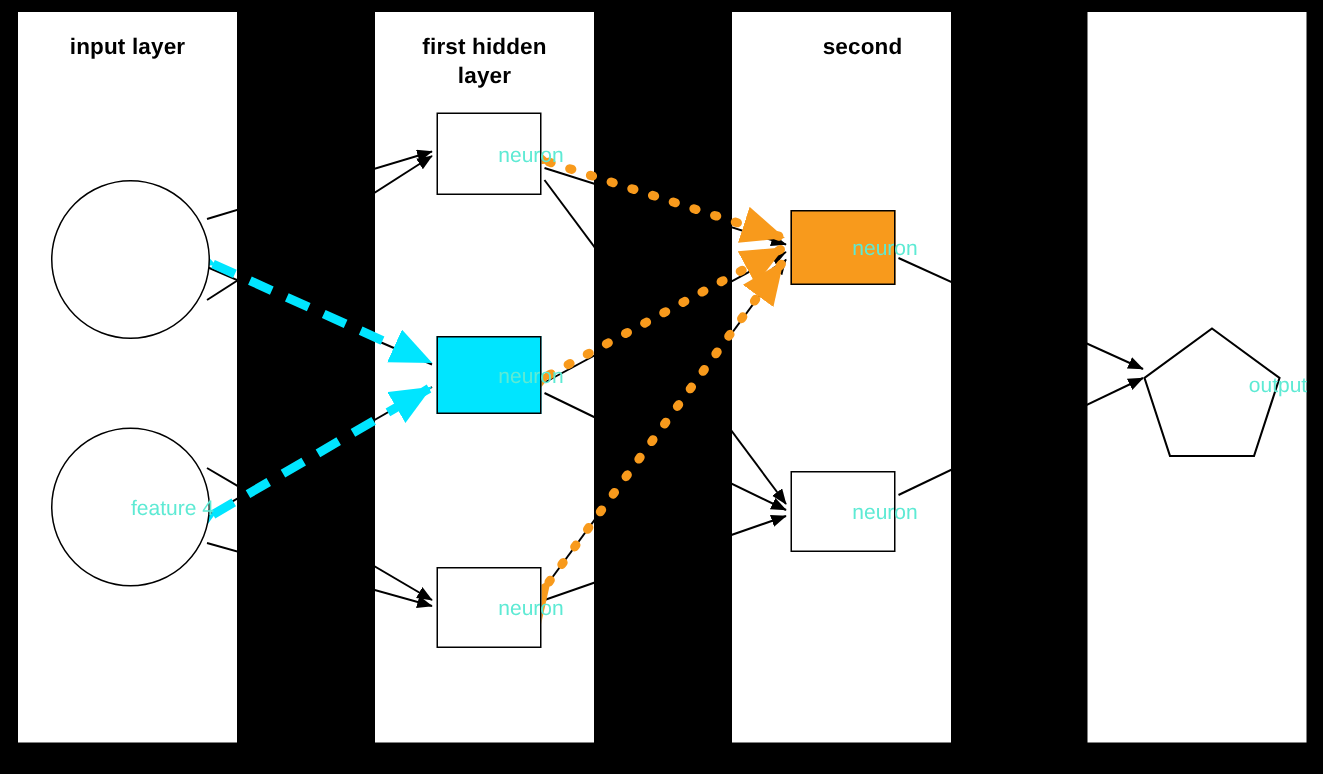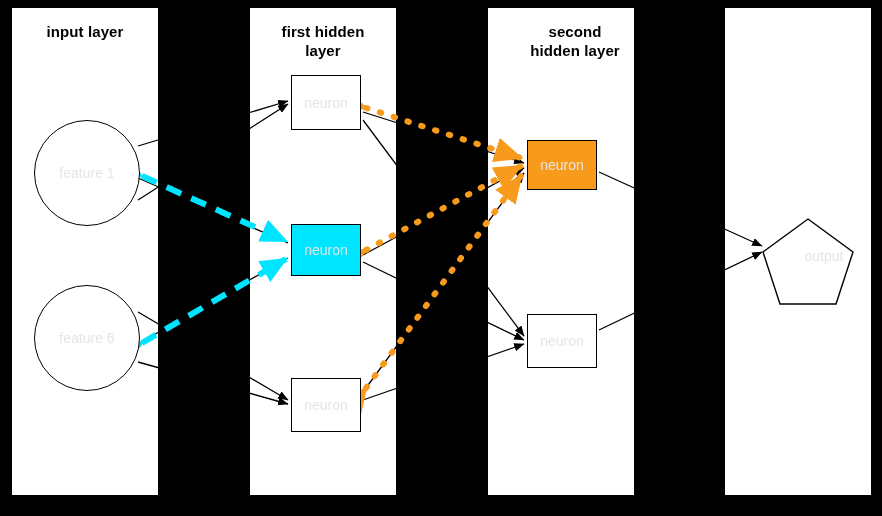--- a/index.html
+++ b/index.html
@@ -12,23 +12,24 @@
     font-weight:bold;
     font-size:15px;
     color:#000;
     line-height:19px;
     letter-spacing:.1px;
   }
   svg.layer{position:absolute;left:0;top:0;width:882px;height:516px;overflow:visible;}
   .node-label{
     position:absolute;
     display:flex;align-items:center;justify-content:center;
-    font-size:14px;color:#e5e5e5;
+    font-size:14px;color:#5eead4;
     white-space:nowrap;
     pointer-events:none;
+    margin-left:28px;
   }
   .shape-box{position:absolute;border:1.6px solid #000;box-sizing:border-box;}
   .shape-circle{position:absolute;border:1.4px solid #000;border-radius:50%;box-sizing:border-box;background:#fff;}
 </style>
 </head>
 <body>
 
 <div id="stage">
 
   <div class="panel" style="left:12px;top:8px;width:146px;height:487px;"></div>
@@ -38,21 +39,20 @@
 
   <div class="panel-title" style="left:250px;width:146px;top:22px;">
     <div>first hidden</div>
     <div>layer</div>
   </div>
 
   <div class="panel-title" style="left:12px;width:146px;top:22px;">input layer</div>
 
   <div class="panel-title" style="left:488px;width:174px;top:22px;">
     <div>second</div>
-    <div>hidden layer</div>
   </div>
 
 
   <svg class="layer" viewBox="0 0 882 516">
     <defs>
       <marker id="arrowBlack" markerWidth="9" markerHeight="9" refX="7.6" refY="3.2" orient="auto" markerUnits="strokeWidth">
         <path d="M0,0 L8,3.2 L0,6.4 z" fill="#000"></path>
       </marker>
       <marker id="arrowCyan" markerWidth="5.2" markerHeight="5.2" refX="4.2" refY="2.0" orient="auto" markerUnits="strokeWidth">
         <path d="M0,0 L4.6,2.0 L0,4.0 z" fill="#00e5ff"></path>
@@ -96,24 +96,23 @@
     <g stroke="#f89a1c" stroke-width="6" fill="none" stroke-dasharray="1.5 13" stroke-linecap="round">
       <path d="M366,108 L521,158" marker-end="url(#arrowOrange)" marker-start="url(#arrowOrange)"></path>
       <path d="M366,250 L521,166" marker-end="url(#arrowOrange)" marker-start="url(#arrowOrange)"></path>
       <path d="M366,388 L521,176" marker-end="url(#arrowOrange)" marker-start="url(#arrowOrange)"></path>
     </g>
 
     <polygon points="808,219 853,252 836,304 780,304 763,252" fill="#ffffff" stroke="#000" stroke-width="1.4"></polygon>
   </svg>
 
   <div class="shape-circle" style="left:34px;top:120px;width:106px;height:106px;"></div>
-  <div class="node-label" style="left:34px;top:120px;width:106px;height:106px;">feature 1</div>
 
   <div class="shape-circle" style="left:34px;top:285px;width:106px;height:106px;"></div>
-  <div class="node-label" style="left:34px;top:285px;width:106px;height:106px;">feature 6</div>
+  <div class="node-label" style="left:34px;top:285px;width:106px;height:106px;">feature 4</div>
 
   <div class="shape-box" style="left:291px;top:75px;width:70px;height:55px;background:#ffffff;"></div>
   <div class="node-label" style="left:291px;top:75px;width:70px;height:55px;">neuron</div>
 
   <div class="shape-box" style="left:291px;top:224px;width:70px;height:52px;background:#00e5ff;"></div>
   <div class="node-label" style="left:291px;top:224px;width:70px;height:52px;">neuron</div>
 
   <div class="shape-box" style="left:291px;top:378px;width:70px;height:54px;background:#ffffff;"></div>
   <div class="node-label" style="left:291px;top:378px;width:70px;height:54px;">neuron</div>
 

